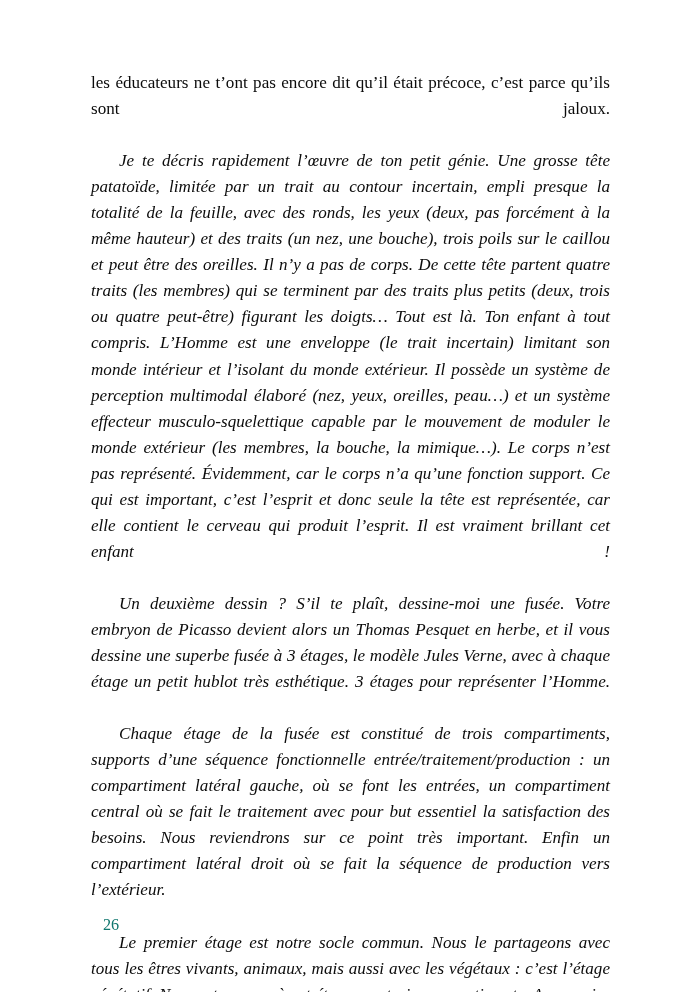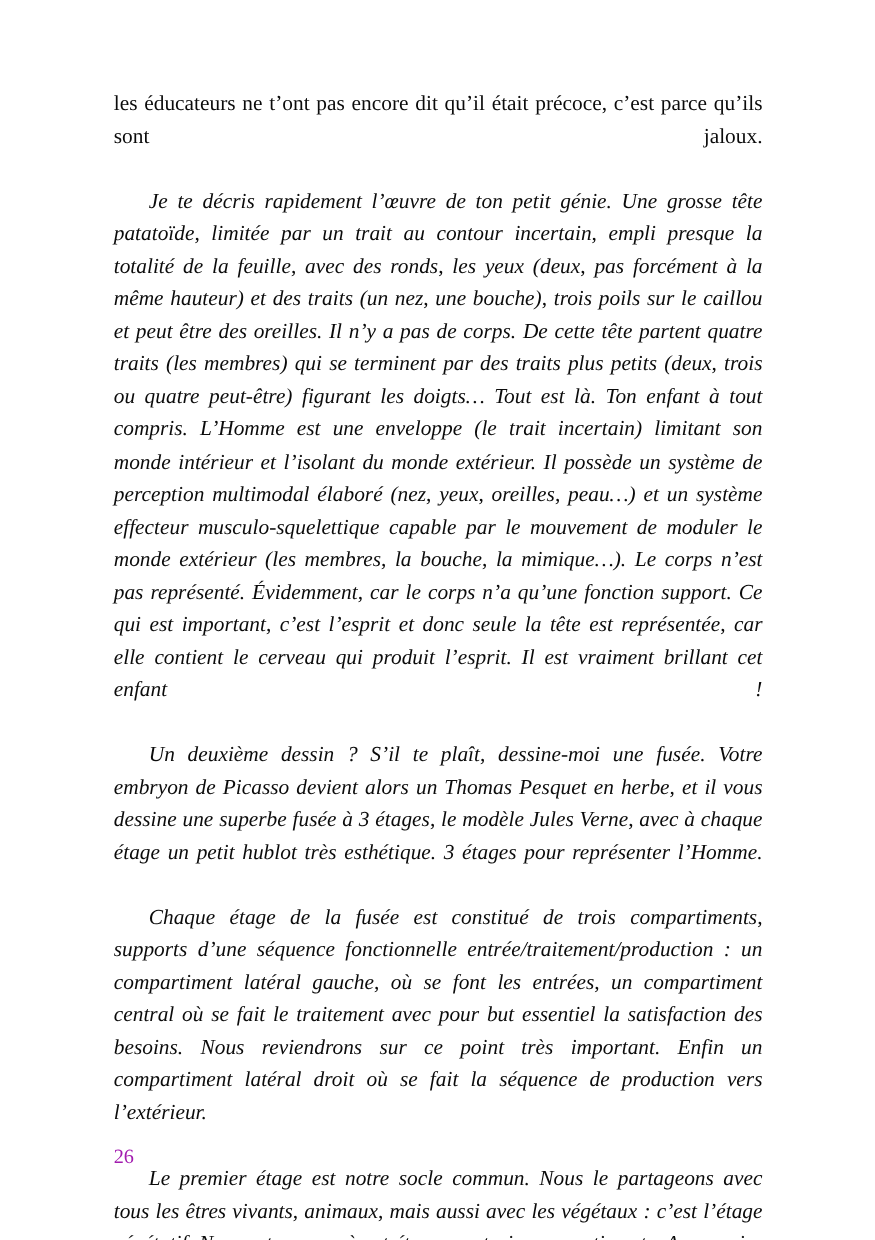--- a/index.html
+++ b/index.html
@@ -52,25 +52,25 @@
   .para::after {
     content: "";
     display: inline-block;
     width: 100%;
   }
   .para.full-justify::after {
     content: none;
   }
   .folio {
     position: absolute;
-    left: 91px;
+    left: 103px;
     top: 915px;
     font-size: 16.2px;
     line-height: 20px;
-    color: #a21caf;
+    color: #0f766e;
   }
 </style>
 </head>
 <body>
 
 <div class="page">
 
   <div class="text-column">
 
     <p class="para continued">les éducateurs ne t’ont pas encore dit qu’il était précoce, c’est parce qu’ils sont jaloux.</p>

